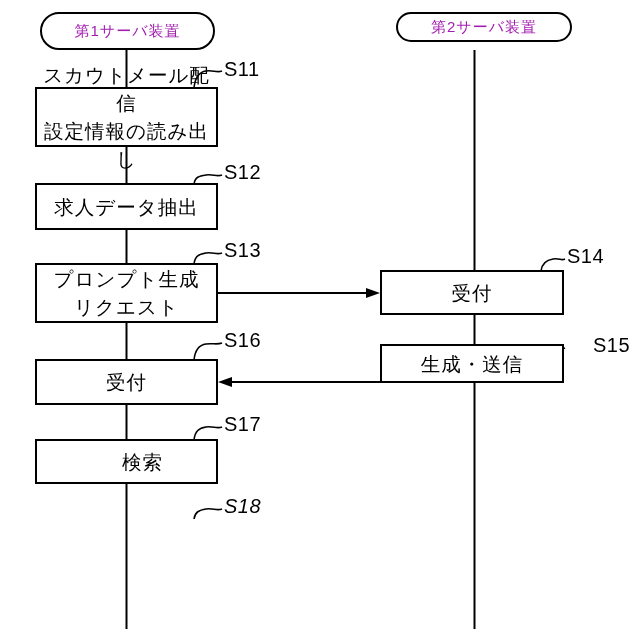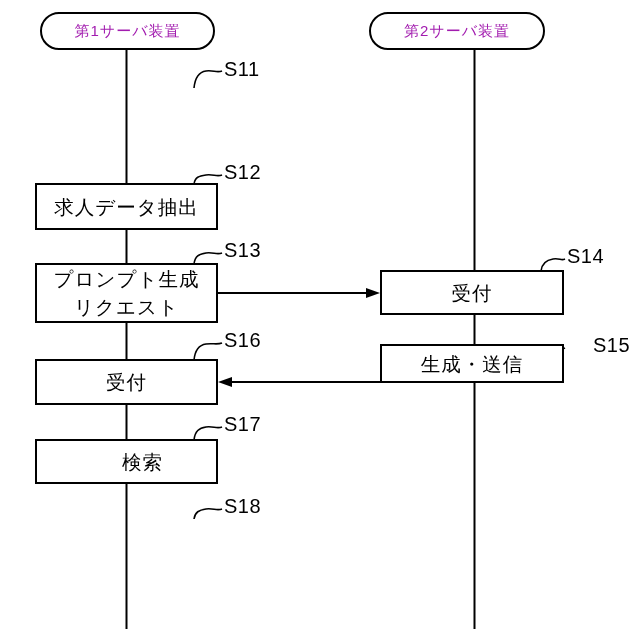--- a/index.html
+++ b/index.html
@@ -86,24 +86,28 @@
     <path fill="none" stroke="#000" stroke-width="1.6" d="M541,271 C542,263 546,260 553,259 S561,261 565,259"></path>
     <path fill="none" stroke="#000" stroke-width="1.6" d="M541,361 C542,352 546,349 553,348 S561,350 565,348"></path>
     <path fill="none" stroke="#000" stroke-width="1.6" d="M194,360 C195,350 199,345 206,344 S217,345 222,343"></path>
     <path fill="none" stroke="#000" stroke-width="1.6" d="M194,440 C195,431 199,428 206,427 S217,429 222,427"></path>
     <path fill="none" stroke="#000" stroke-width="1.6" d="M194,519 C195,512 199,510 206,509 S217,511 222,509"></path>
   </svg>
 
   <div class="terminator" style="left:40px; top:12px; width:175px; height:38px;">
     <span>第1サーバ装置</span>
   </div>
-  <div class="terminator" style="left:369px; top:12px; width:176px; height:38px;">
+  <div class="terminator" style="left:396px; top:12px; width:176px; height:30px;">
     <span>第2サーバ装置</span>
   </div>
 
+  <div class="pbox col-left" style="top:87px; height:60px;">
+    <span>スカウトメール配信</span>
+    <span>設定情報の読み出し</span>
+  </div>
   <div class="pbox col-left" style="top:183px; height:47px;text-align:right;">
     <span>求人データ抽出</span>
   </div>
   <div class="pbox col-left" style="top:263px; height:60px;">
     <span>プロンプト生成</span>
     <span>リクエスト</span>
   </div>
   <div class="pbox col-left" style="top:359px; height:46px;">
     <span>受付</span>
   </div>
@@ -118,15 +122,15 @@
     <span>生成・送信</span>
   </div>
 
   <div class="ref-label" style="left:224px; top:58px;">S11</div>
   <div class="ref-label" style="left:224px; top:161px;">S12</div>
   <div class="ref-label" style="left:224px; top:239px;">S13</div>
   <div class="ref-label" style="left:567px; top:245px;">S14</div>
   <div class="ref-label" style="left:593px; top:334px;">S15</div>
   <div class="ref-label" style="left:224px; top:329px;">S16</div>
   <div class="ref-label" style="left:224px; top:413px;">S17</div>
-  <div class="ref-label" style="left:224px; top:495px;">S18</div>
+  <div class="ref-label" style="left:224px; top:495px;font-style:italic;">S18</div>
 
 </div>
 
 </body></html>

